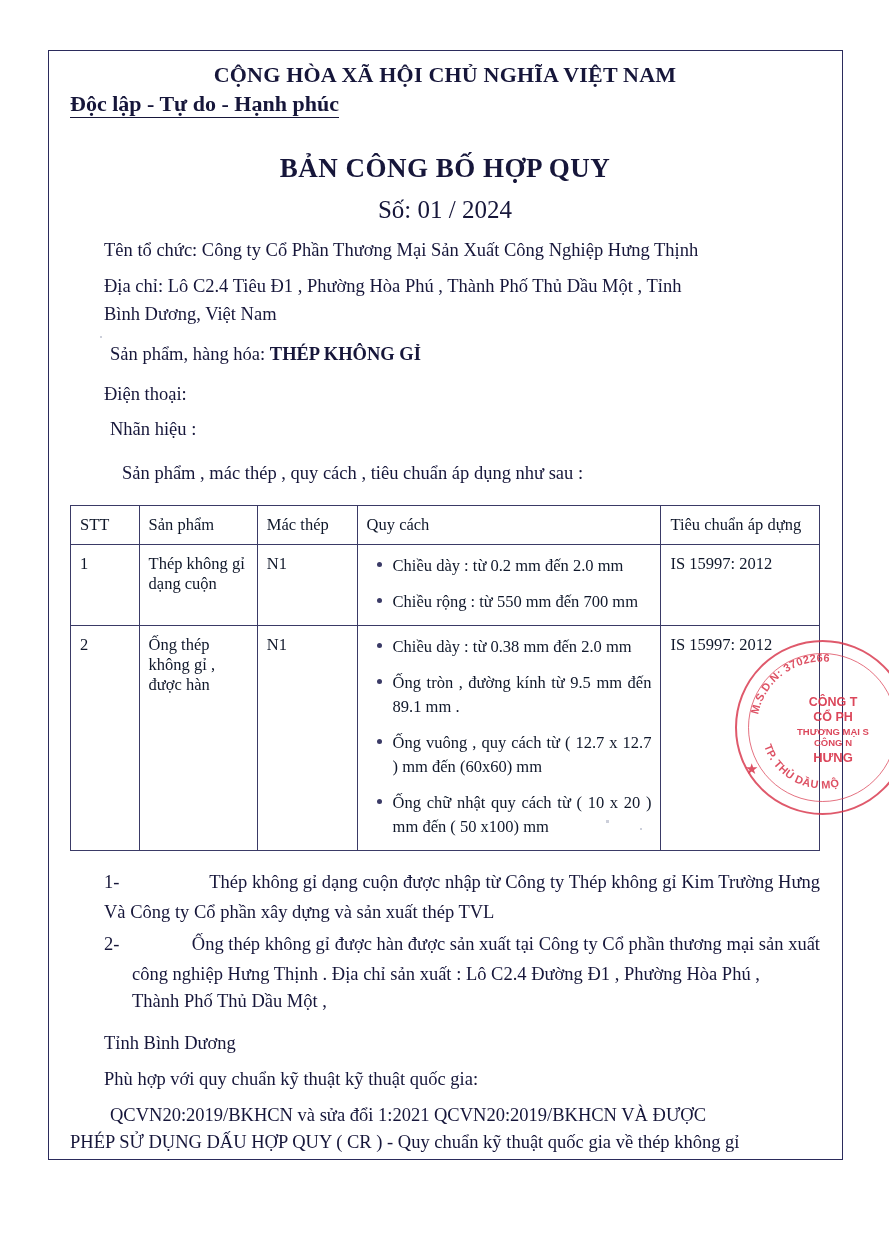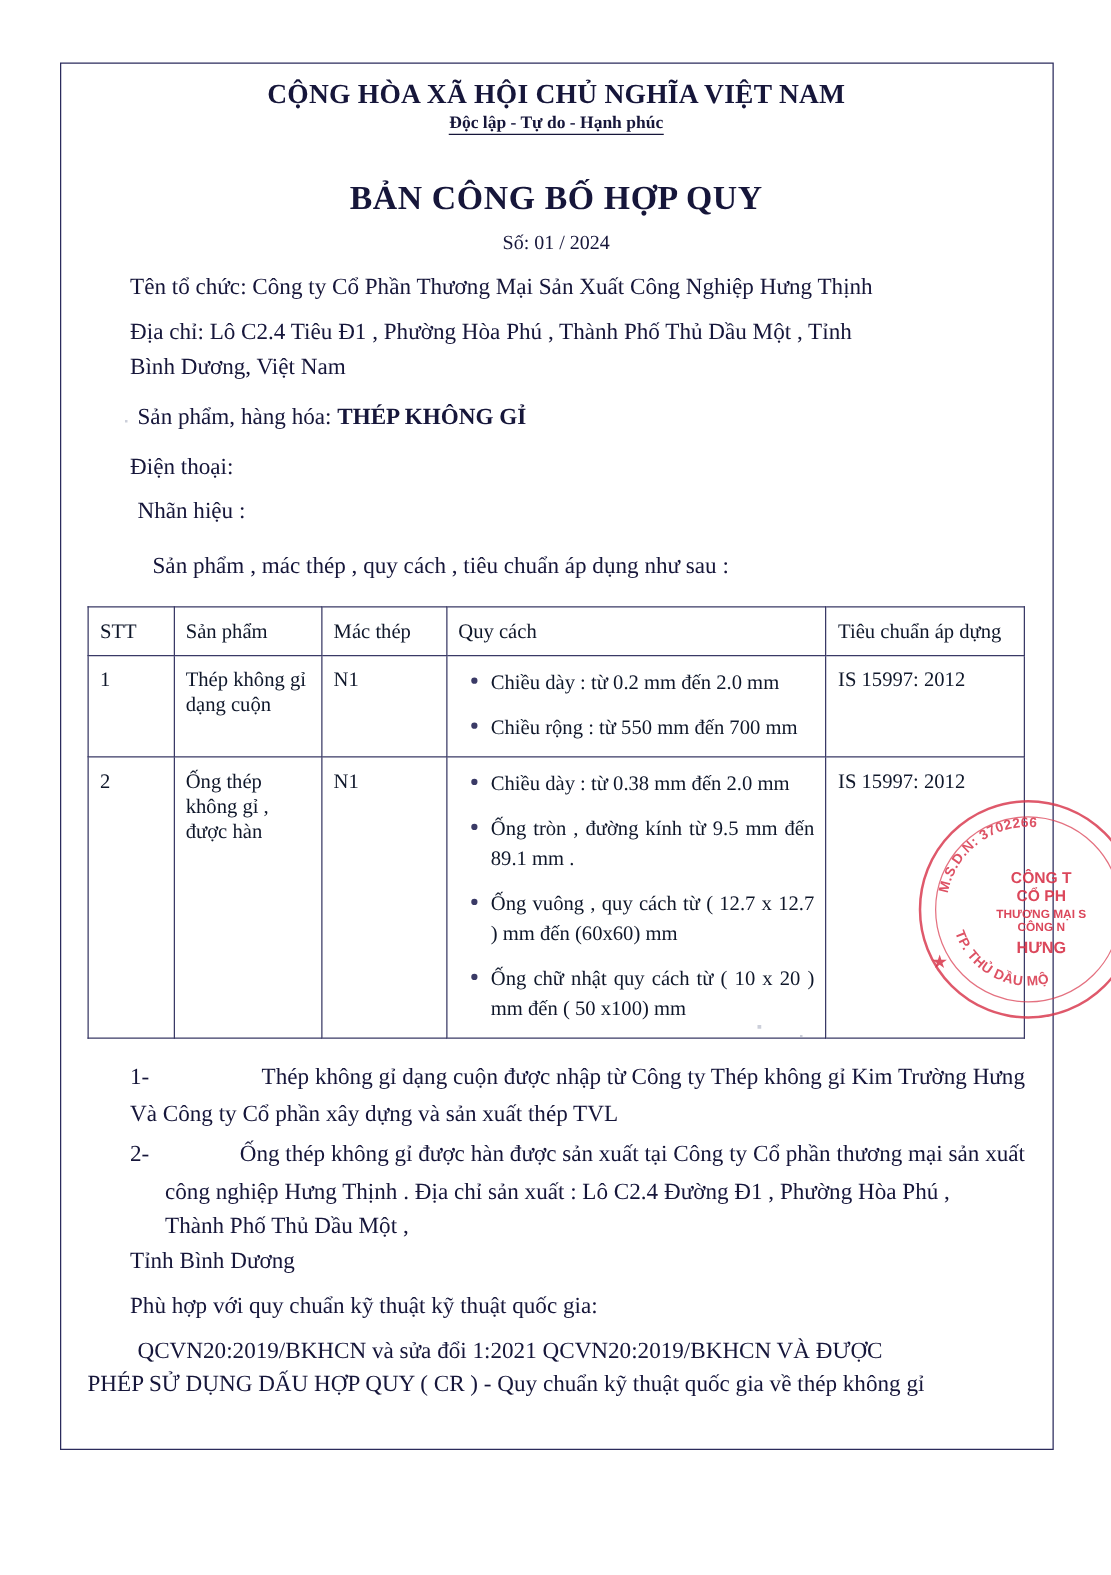--- a/index.html
+++ b/index.html
@@ -39,41 +39,41 @@
     box-sizing: border-box;
   }
   .nation-line1 {
     text-align: center;
     font-weight: bold;
     font-size: 22px;
     letter-spacing: 0.2px;
     color: #16163a;
   }
   .nation-line2 {
-    text-align: center;
-    font-weight: bold;
-    font-size: 14px;
+    text-align: left;
+    font-weight: bold;
+    font-size: 22px;
     margin-top: 3px;
     color: #16163a;
   }
   .nation-line2 span {
     border-bottom: 1.4px solid #16163a;
     padding-bottom: 1px;
   }
   .doc-title {
     text-align: center;
     font-weight: bold;
     font-size: 27px;
     margin-top: 36px;
     letter-spacing: 0.5px;
     color: #16163a;
   }
   .doc-number {
     text-align: center;
-    font-size: 16px;
+    font-size: 25px;
     margin-top: 12px;
     color: #16163a;
   }
   .para {
     font-size: 18.5px;
     line-height: 1.52;
     margin-top: 12px;
     color: #16163a;
   }
   .para.indent-1 { padding-left: 34px; }
@@ -137,20 +137,21 @@
     padding-left: 34px;
     margin-bottom: 2px;
   }
   .note-num { white-space: nowrap; }
   .note-text { flex: 1; text-align: right; }
   .note-cont {
     padding-left: 34px;
   }
   .note-cont.deep { padding-left: 62px; }
   .closing {
+    margin-top: 14px;
     font-size: 18.5px;
     line-height: 1.5;
     color: #16163a;
   }
   .closing .l1 { padding-left: 34px; }
   .closing .l2 { padding-left: 40px; text-align: justify; }
   .closing .l3 { padding-left: 0px; text-align: justify; }
 
   
   .seal {

